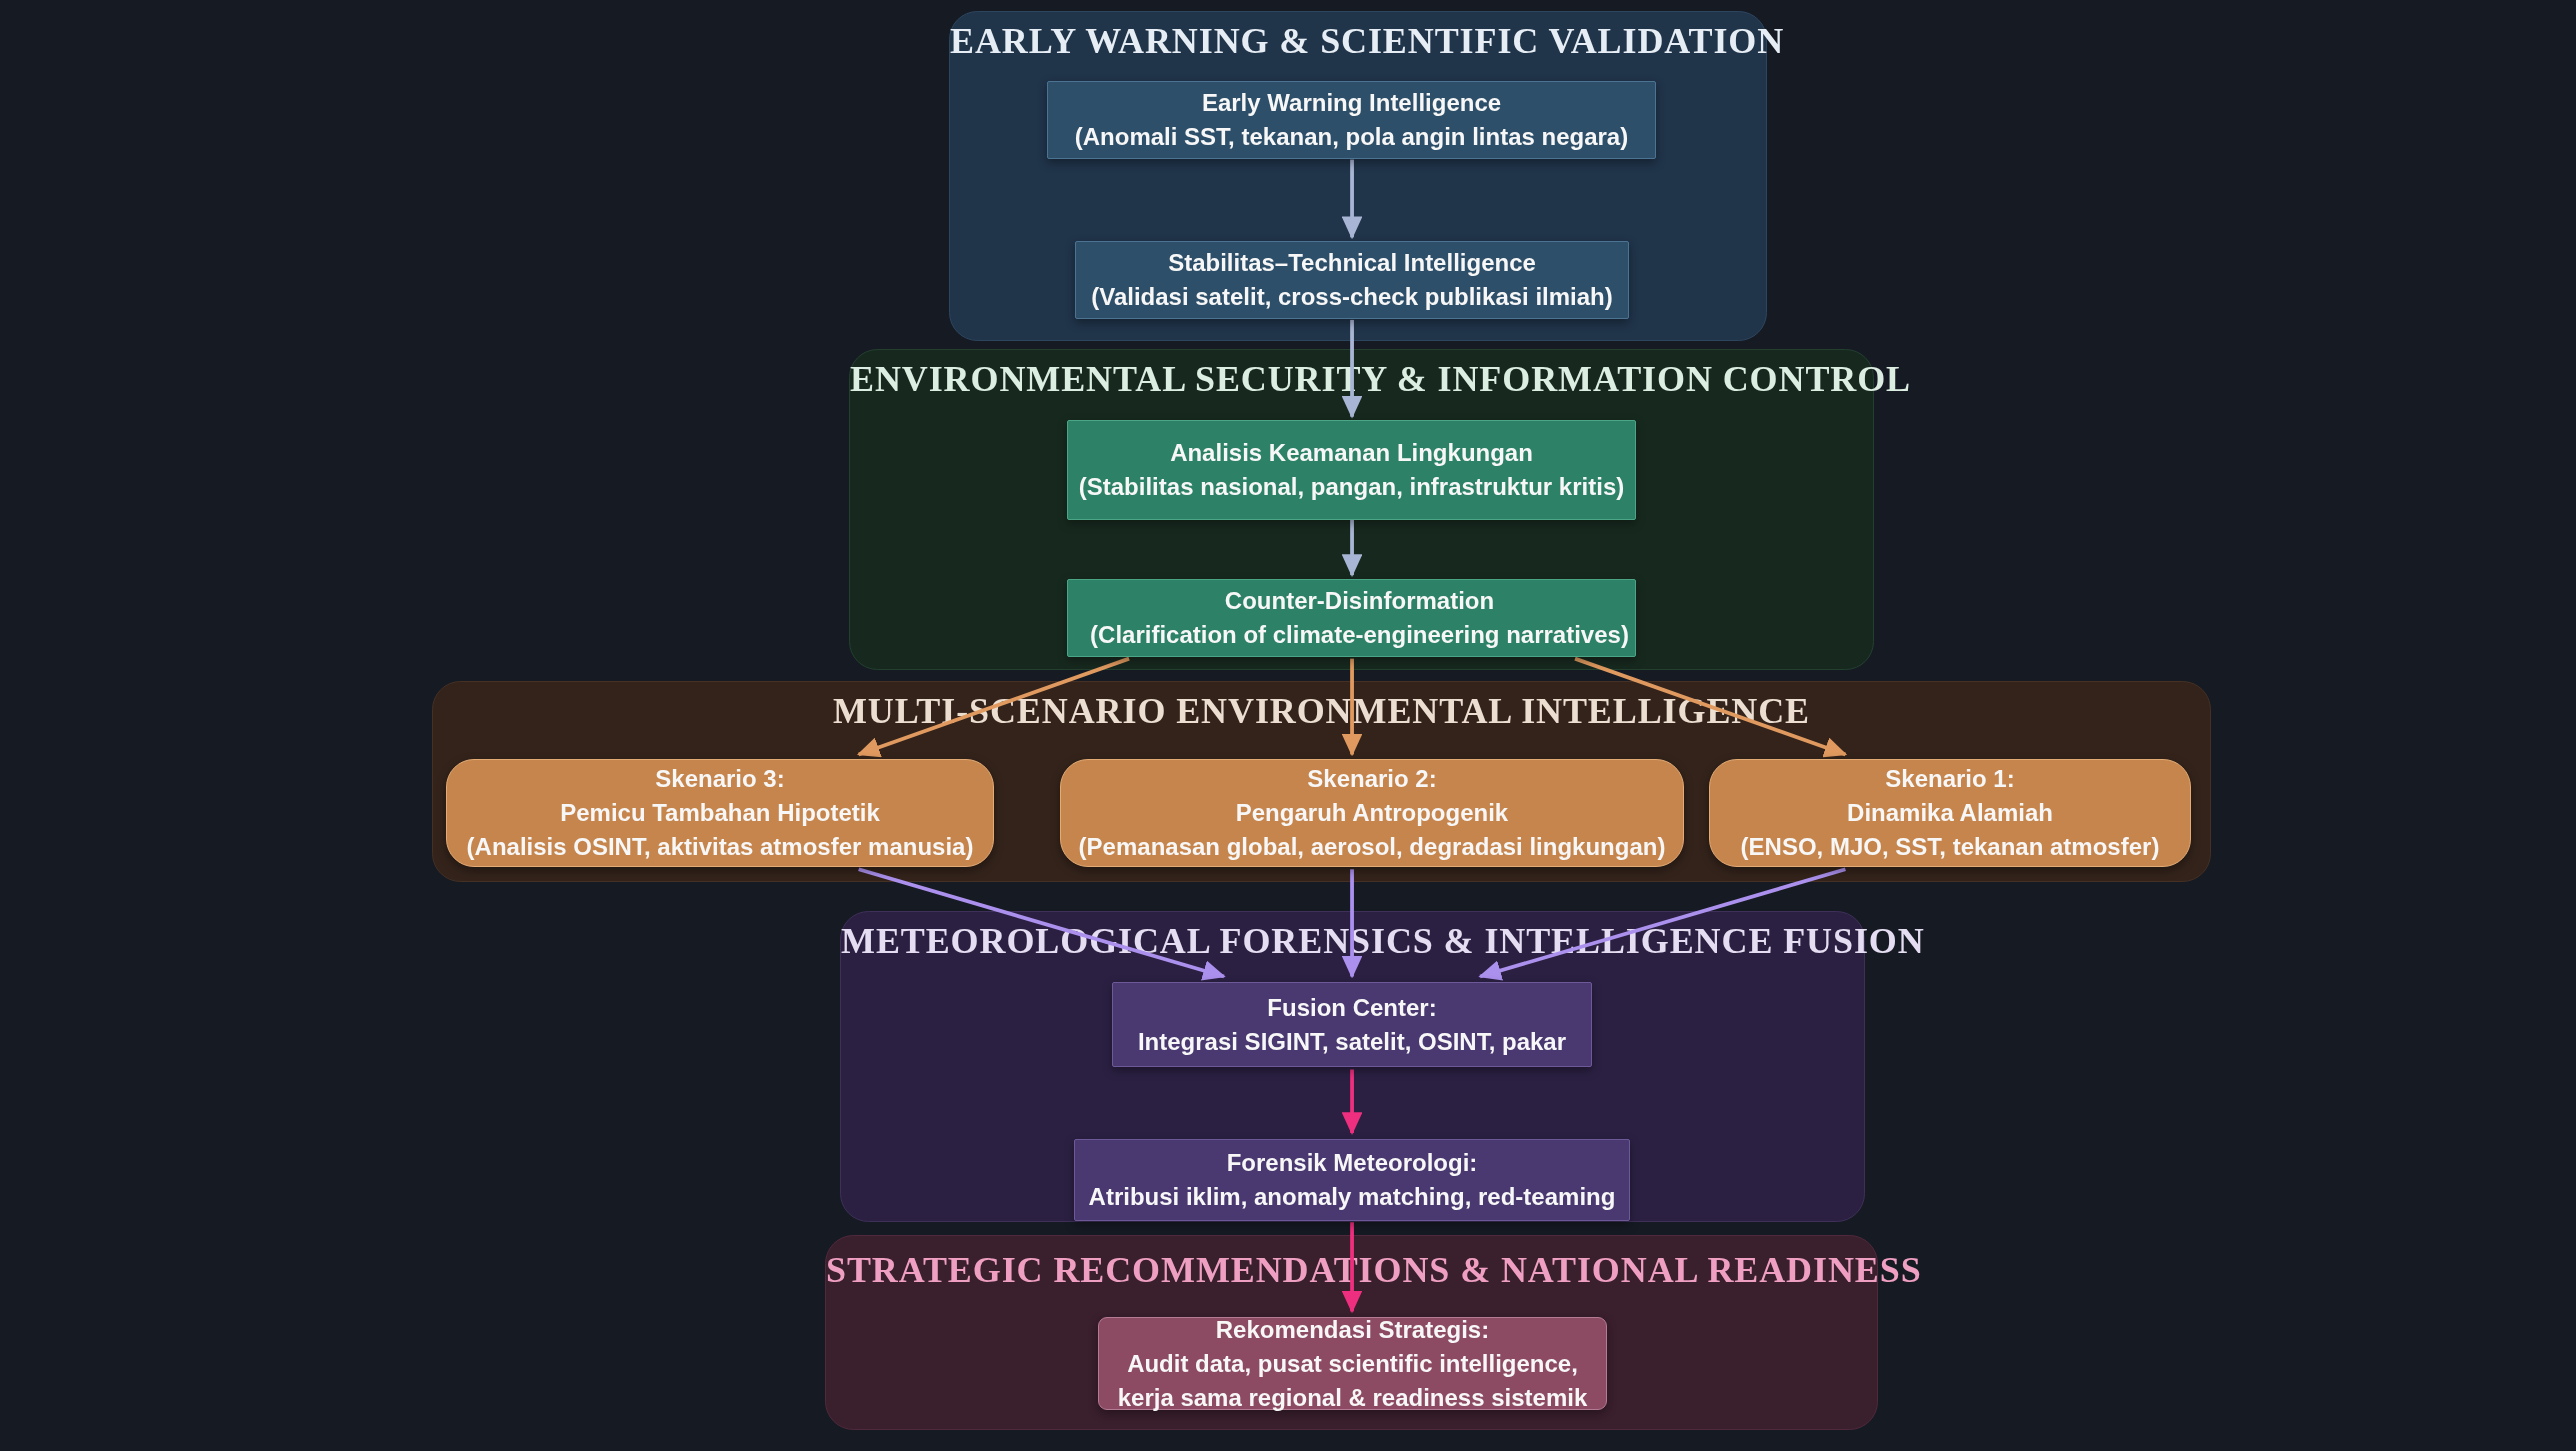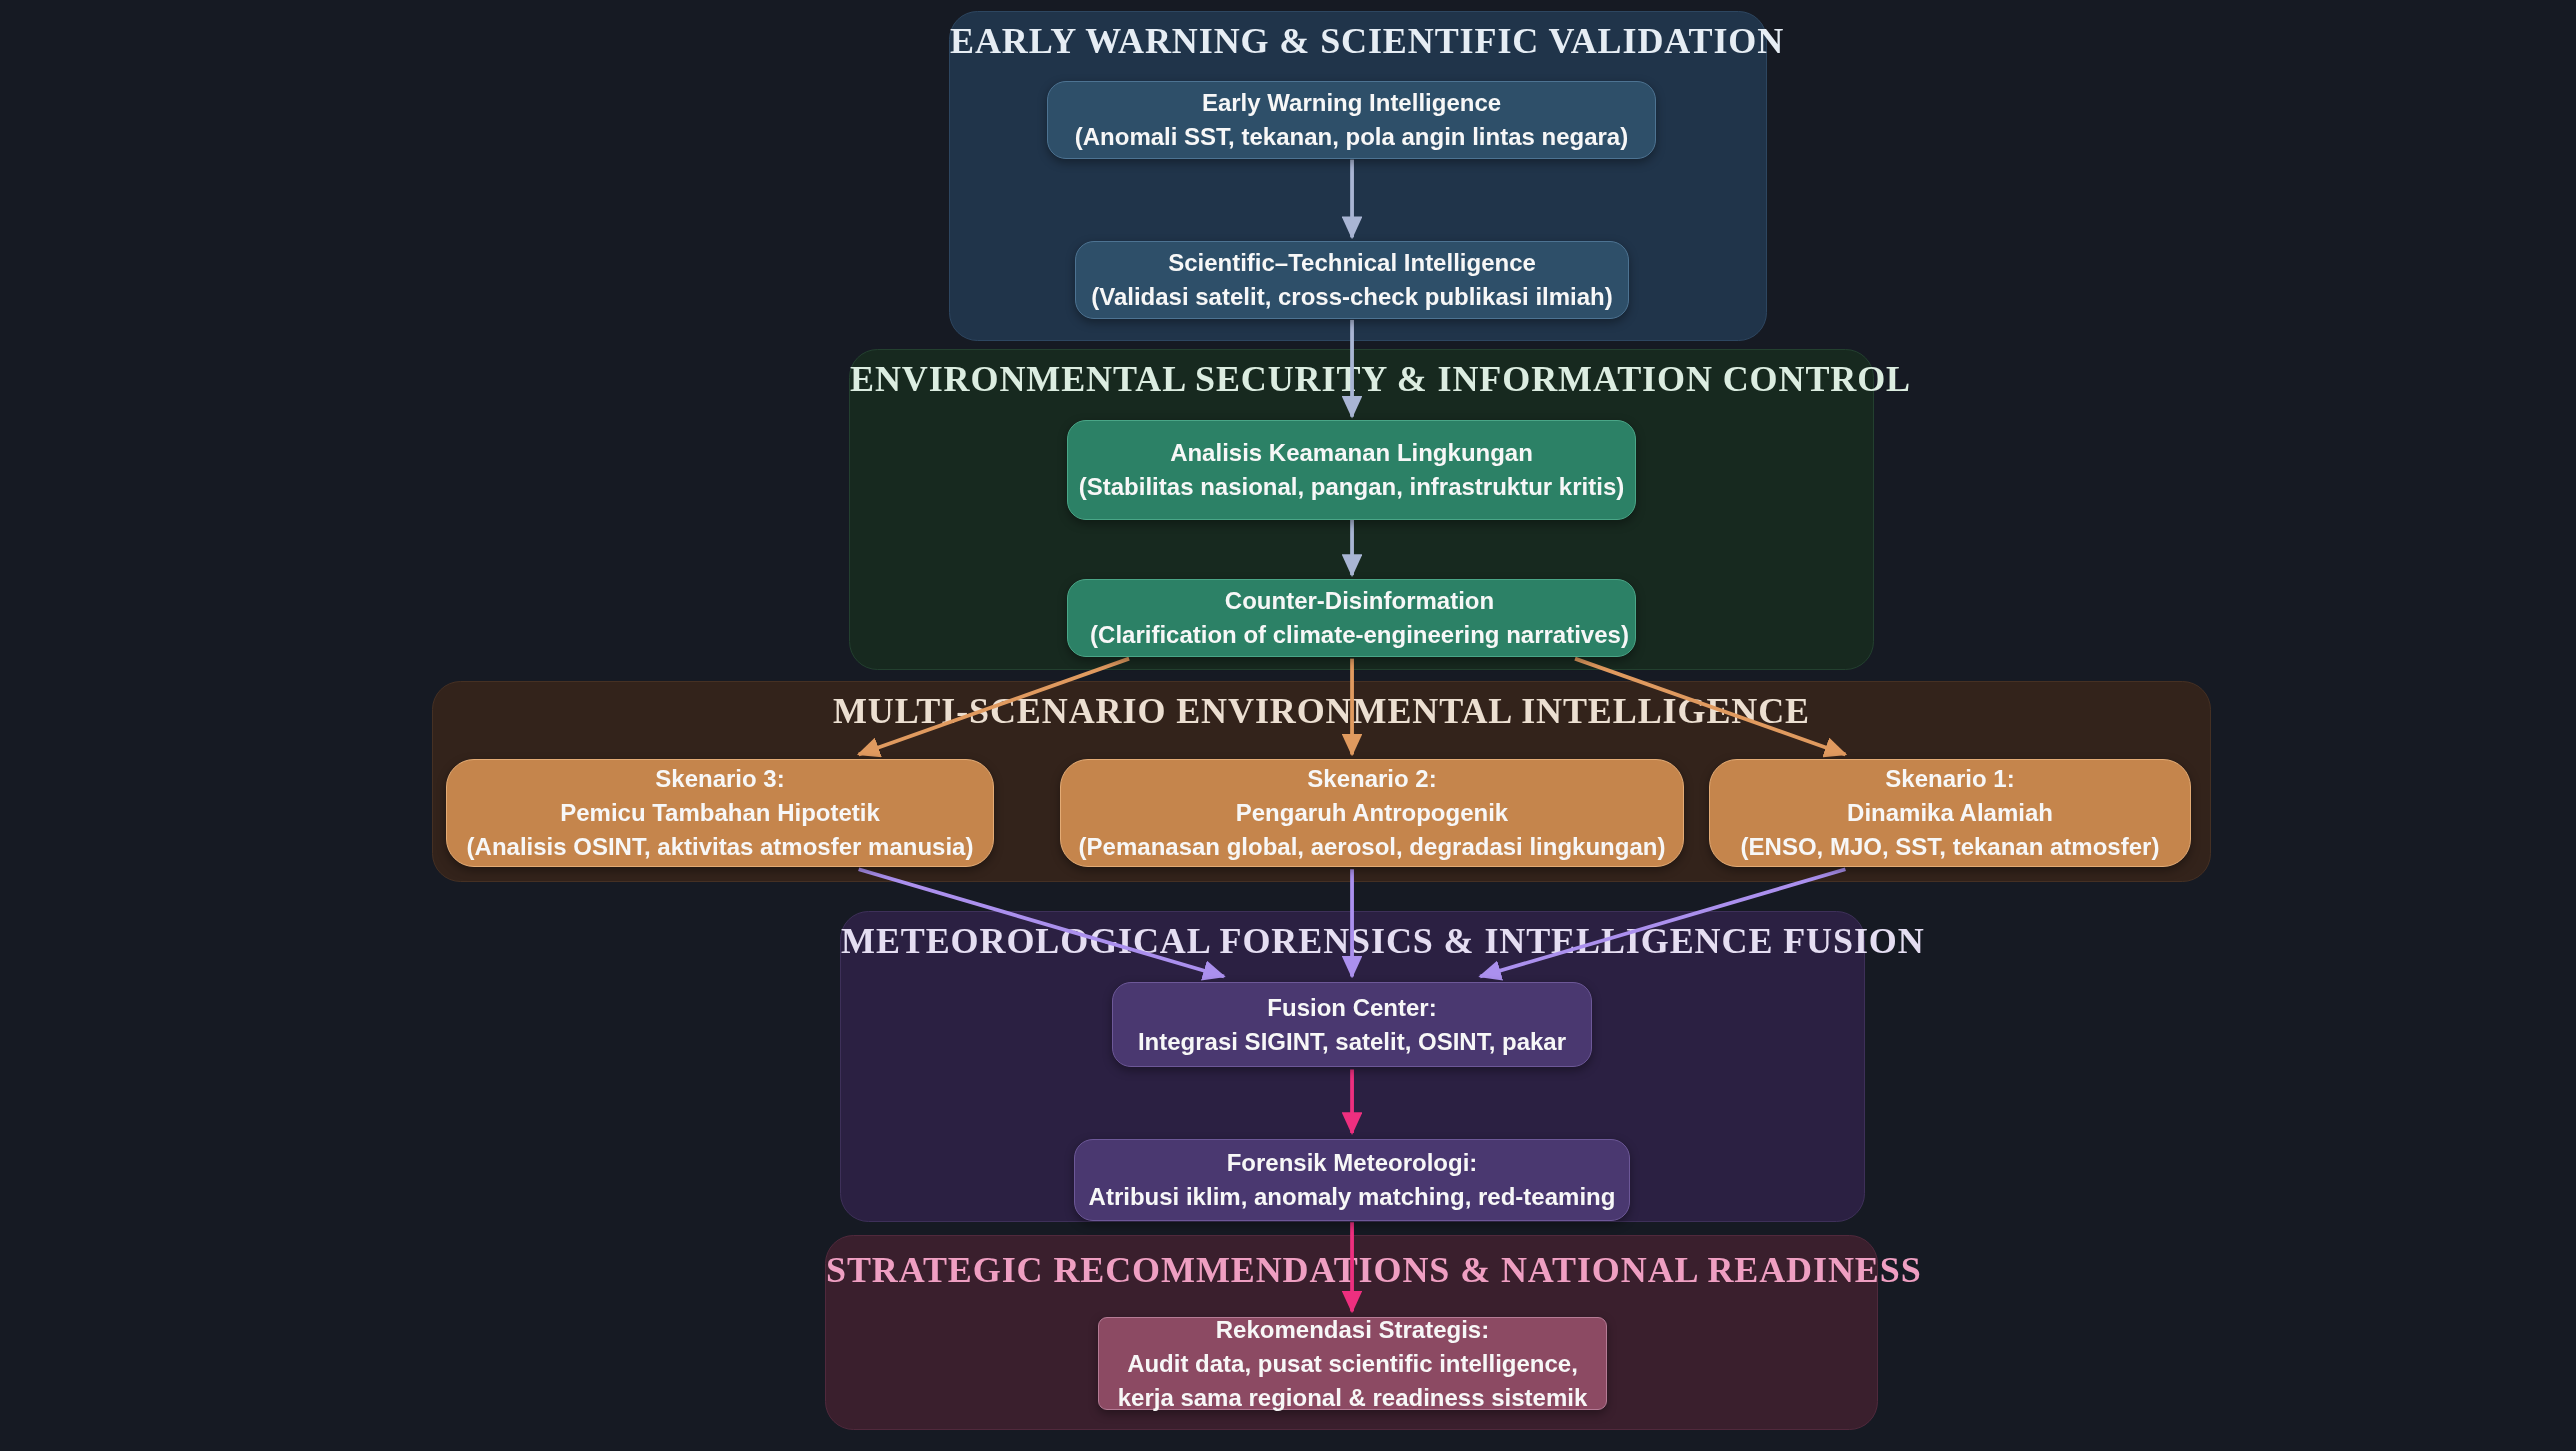--- a/index.html
+++ b/index.html
@@ -26,21 +26,21 @@
   .s3{background:var(--s3_bg);border-color:var(--s3_border);}
   .s3 .section-title{color:var(--s3_title);}
   .s4{background:var(--s4_bg);border-color:var(--s4_border);}
   .s4 .section-title{color:var(--s4_title);}
   .s5{background:var(--s5_bg);border-color:var(--s5_border);}
   .s5 .section-title{color:var(--s5_title);}
 
   .node{
     position:absolute;box-sizing:border-box;
     display:flex;flex-direction:column;justify-content:center;align-items:center;
-    border-radius:19px;border:1.9px solid transparent;
+    border-radius:2px;border:1.9px solid transparent;
     color:var(--node_text);
     font-size:24px;font-weight:bold;line-height:34px;text-align:center;
     white-space:nowrap;
     box-shadow:0 3.8px 9.5px rgba(0,0,0,0.35);
   }
   .node span{display:block;}
   .n-blue  {background:var(--node_blue_fill);  border-color:var(--node_blue_border);}
   .n-green {background:var(--node_green_fill); border-color:var(--node_green_border);}
   .n-orange{background:var(--node_orange_fill);border-color:var(--node_orange_border);border-radius:28px;}
   .n-purple{background:var(--node_purple_fill);border-color:var(--node_purple_border);}
@@ -113,21 +113,21 @@
     <line class="edge edge-pink" x1="1425" y1="1127" x2="1425" y2="1194" marker-end="url(#arrow-pink)"></line>
     <line class="edge edge-pink" x1="1425" y1="1288" x2="1425" y2="1382" marker-end="url(#arrow-pink)"></line>
   </svg>
 
   <div class="node n-blue" style="left:1047px;top:81px;width:609px;height:78px;">
     <span>Early Warning Intelligence</span>
     <span>(Anomali SST, tekanan, pola angin lintas negara)</span>
   </div>
 
   <div class="node n-blue" style="left:1075px;top:241px;width:554px;height:78px;">
-    <span>Scientific–Technical Intelligence</span>
+    <span>Stabilitas–Technical Intelligence</span>
     <span>(Validasi satelit, cross-check publikasi ilmiah)</span>
   </div>
 
   <div class="node n-green" style="left:1067px;top:420px;width:569px;height:100px;">
     <span>Analisis Keamanan Lingkungan</span>
     <span>(Stabilitas nasional, pangan, infrastruktur kritis)</span>
   </div>
 
   <div class="node n-green" style="left:1067px;top:579px;width:569px;height:78px;padding-left:16px;">
     <span>Counter-Disinformation</span>

